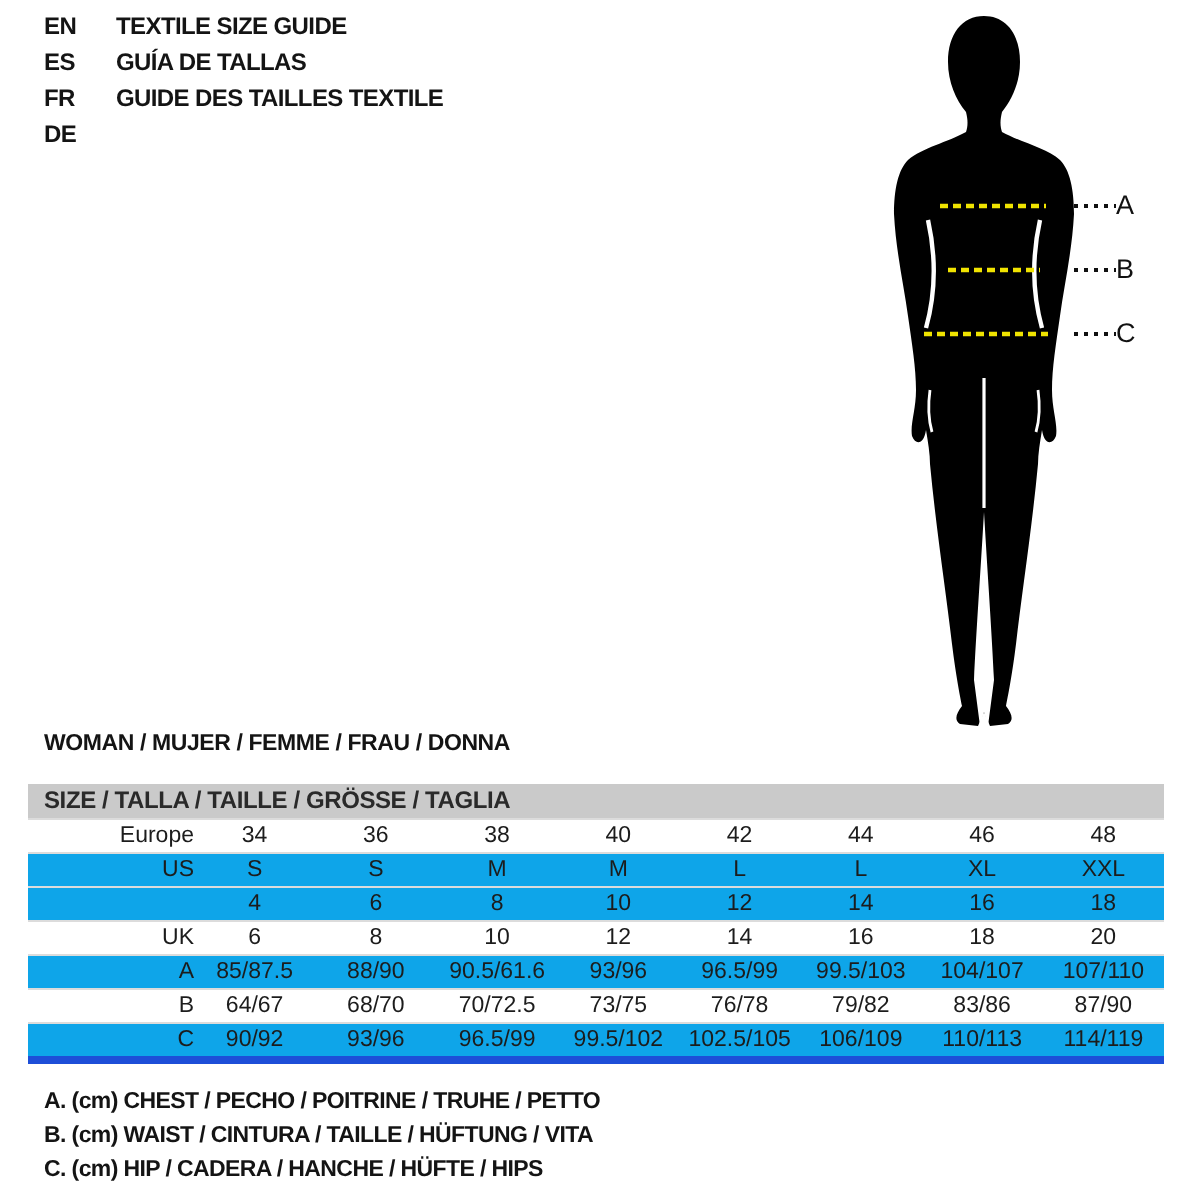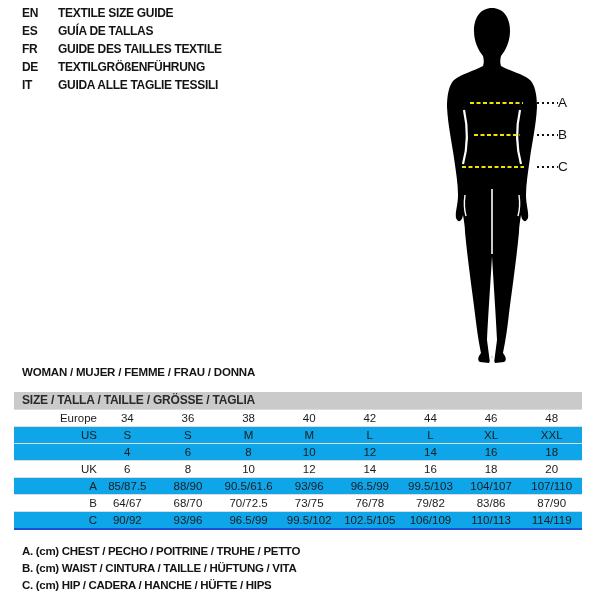--- a/index.html
+++ b/index.html
@@ -32,21 +32,21 @@
   .size-table th.table-header{
     background:#cacaca;text-align:left;font-weight:bold;font-size:12px;
     padding:0 0 0 8px;height:17px;line-height:17px;letter-spacing:-0.2px;color:#2a2a2a;
   }
   .size-table td{
     height:16px;line-height:16px;padding:0;text-align:center;
     border-top:1px solid #dcdcdc;white-space:nowrap;
   }
   .size-table td.row-label{text-align:right;padding-left:8px;}
   .size-table tr.shaded td{background:#0ea5e9;}
-  .size-table{border-bottom:2px solid #1d4ed8;}
+  .size-table{border-bottom:4px solid #1d4ed8;}
   
   .legend{position:absolute;left:22px;top:543px;}
   .legend-line{font-size:11.5px;font-weight:bold;line-height:17px;letter-spacing:-0.3px;}
 </style>
 </head>
 <body>
 
 <div class="lang-list">
   <div class="lang-row">
     <span class="lang-code">EN</span>
@@ -55,25 +55,20 @@
   <div class="lang-row">
     <span class="lang-code">ES</span>
     <span class="lang-label">GUÍA DE TALLAS</span>
   </div>
   <div class="lang-row">
     <span class="lang-code">FR</span>
     <span class="lang-label">GUIDE DES TAILLES TEXTILE</span>
   </div>
   <div class="lang-row">
     <span class="lang-code">DE</span>
-    <span class="lang-label">TEXTILGRÖßENFÜHRUNG</span>
-  </div>
-  <div class="lang-row">
-    <span class="lang-code">IT</span>
-    <span class="lang-label">GUIDA ALLE TAGLIE TESSILI</span>
   </div>
 </div>
 
 <div class="figure-wrap">
   <svg width="170" height="370" viewBox="0 0 170 370">
 
     <path fill="#000000" d="
       M 62,8
       C 73,8 80,17 80,31
       C 80,41 76,50 71,56

